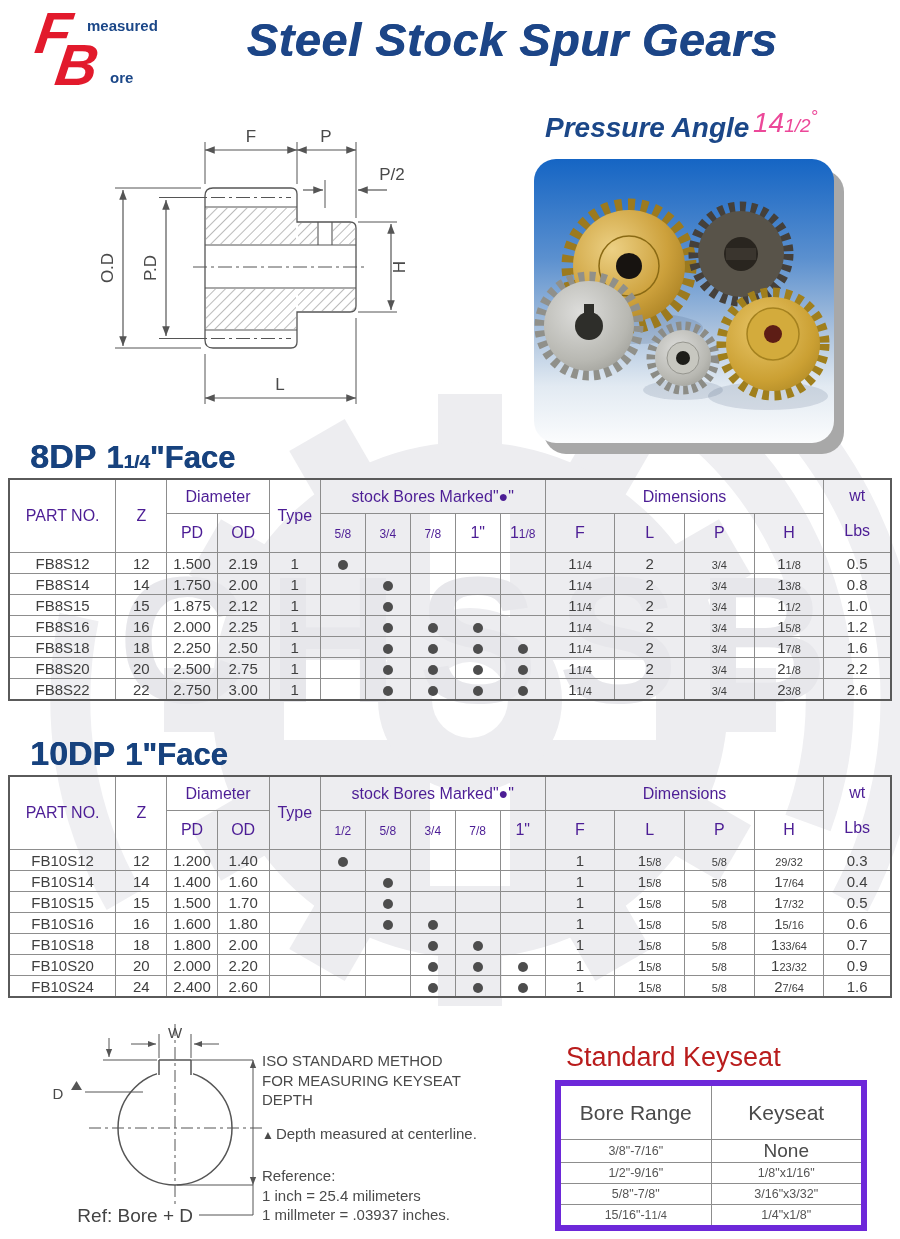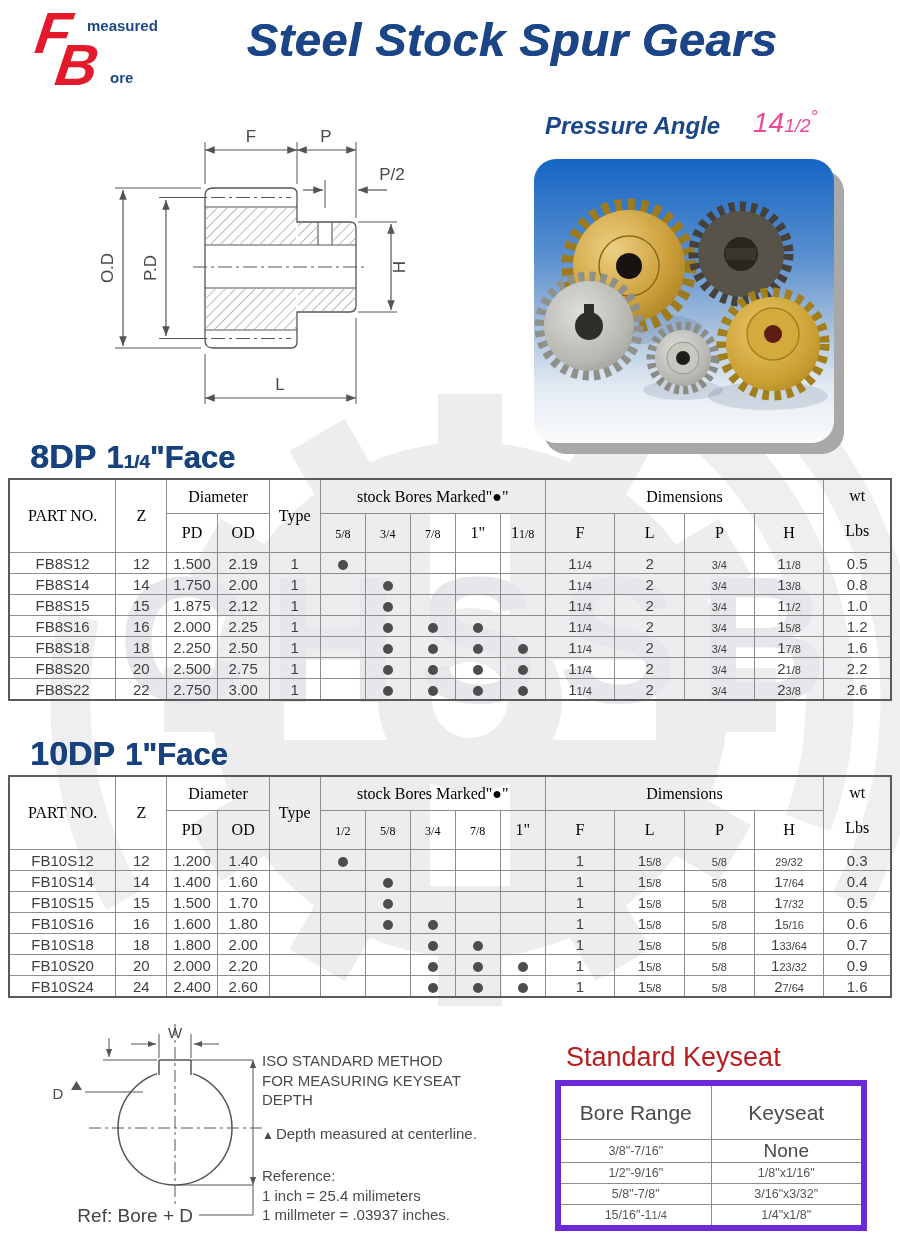--- a/index.html
+++ b/index.html
@@ -13,39 +13,39 @@
   .logo-f,.logo-b{position:absolute;font-size:58px;font-weight:bold;font-style:italic;
        color:#e21a2c;transform:skewX(-8deg);line-height:1;}
   .logo-f{left:6px;top:0;}
   .logo-b{left:26px;top:32px;}
   .logo-small{position:absolute;font-size:15px;font-weight:bold;color:#1b4788;line-height:1;}
   .logo-finished{left:57px;top:14px;}
   .logo-ore{left:80px;top:66px;}
   .main-title{position:absolute;left:178px;top:12px;width:668px;text-align:center;z-index:2;
        font-size:47px;font-weight:bold;font-style:italic;color:#1c4587;letter-spacing:0.5px;
        text-shadow:0.6px 0 0 #1c4587;}
-  .pa-label{position:absolute;left:545px;top:112px;font-size:24px;font-weight:bold;
+  .pa-label{position:absolute;left:545px;top:112px;font-size:28px;font-weight:bold;
        font-style:italic;color:#1b4788;z-index:2;}
   .pa-value{position:absolute;left:753px;top:107px;font-size:28px;font-weight:normal;
        font-style:italic;color:#ec4899;z-index:2;}
   .pa-frac{font-size:19px;}
   .pa-deg{font-size:18px;vertical-align:9px;}
   
   .sec-heading{position:absolute;left:30px;color:#17427e;font-weight:bold;z-index:2;
        text-shadow:0.5px 0 0 #17427e;}
   .sec-heading .dp{font-size:34px;}
   .sec-heading .face{font-size:31px;margin-left:10px;}
   .face-frac{font-size:19px;}
   
   .tbl-wrap{position:absolute;left:8px;width:884px;z-index:2;}
   table.gear-table{width:100%;border-collapse:collapse;table-layout:fixed;
        border:2px solid #5a5a5a;background:transparent;}
   table.gear-table th,table.gear-table td{border:1px solid #8d8d8d;text-align:center;
        padding:0;white-space:nowrap;overflow:hidden;background:transparent;}
-  table.gear-table th{font-weight:normal;font-size:16px;color:#000000;font-family:Liberation Serif, serif;}
+  table.gear-table th{font-weight:normal;font-size:16px;color:#4c1d95;}
   table.gear-table tr.hr1 th{height:33px;}
   table.gear-table tr.hr2 th{height:38px;}
   table.gear-table tbody td{height:20px;font-size:15px;color:#3f3f3f;}
   table.gear-table .fr{font-size:11px;}
   table.gear-table thead .fr{font-size:12px;}
   .wt-top{height:30px;display:flex;align-items:center;justify-content:center;}
   .wt-bot{height:40px;display:flex;align-items:center;justify-content:center;}
   .dot{display:inline-block;width:10px;height:10px;border-radius:50%;background:#4d4d4d;
        vertical-align:middle;}
   

